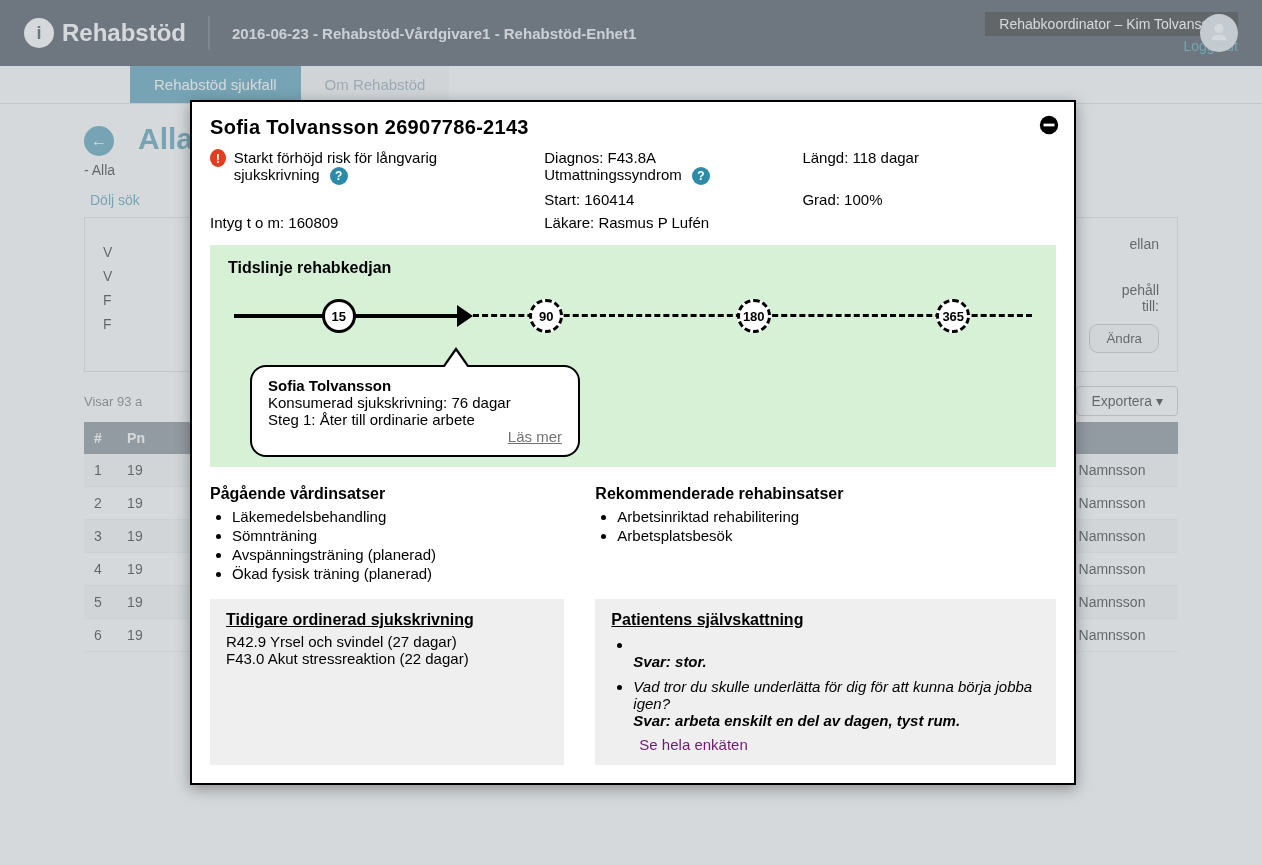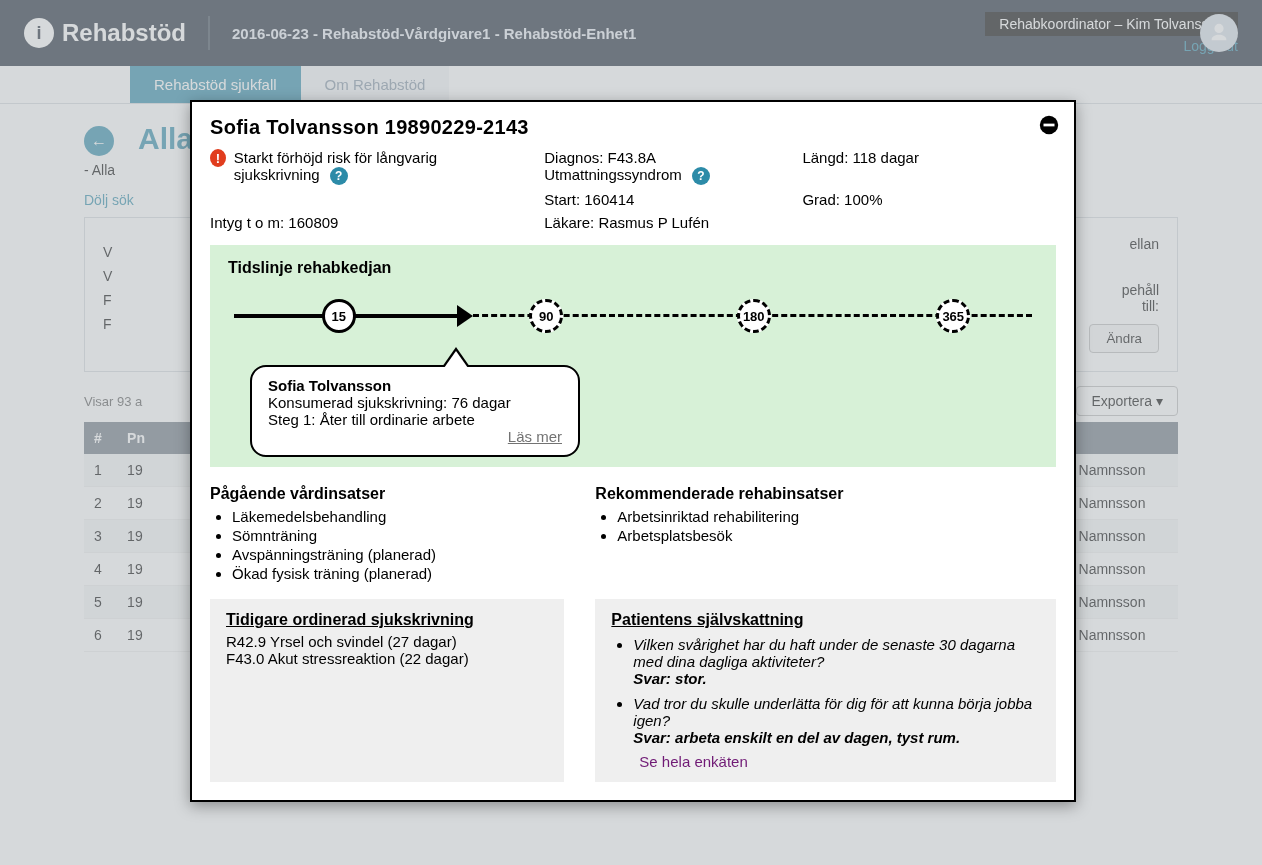--- a/index.html
+++ b/index.html
@@ -66,30 +66,30 @@
     padding: 18px 84px 0 84px;
     position: relative;
   }
   .back-circle{
     width:30px;height:30px;border-radius:50%;background:#2c8ba8;color:#fff;
     position:absolute; left:84px; top:22px; display:flex;align-items:center;justify-content:center;
     font-weight:900;
   }
   .page-title { color:#2c8ba8; font-size:30px; font-weight:700; margin-left:54px;}
   .page-sub { font-size:14px; margin-top:6px; }
-  .hide-filters { color:#2c8ba8; font-size:14px; margin-top:14px; display:inline-block; cursor:pointer;}
+  .hide-filters { color:#2c8ba8; font-size:14px; margin-top:14px; display:inline-block; cursor:pointer;margin-left:6px;}
 
   .filterbox{
     border:1px solid #d4d9de; padding:18px; margin-top:8px; background:#fff;
     display:flex; gap:24px;
   }
   .filtercol{ flex:1; font-size:14px;}
   .filtercol label{display:block;margin:8px 0;}
   .change-btn{
-    border:1px solid #bbb; background:#f7f7f7; padding:6px 16px; border-radius:4px;
+    border:1px solid #bbb; background:#f7f7f7; padding:6px 16px; border-radius:9px;
     margin-top:10px;
   }
 
   .status-row{
     display:flex;justify-content:space-between;align-items:center;margin-top:14px;
     font-size:13px;color:#555;
   }
   .export-btn{
     border:1px solid #bbb;background:#fff;padding:6px 14px;border-radius:4px;font-size:14px;
   }
@@ -314,21 +314,21 @@
 
 <div class="overlay"></div>
 
 <div class="modal">
   <div class="modal-close">
     <svg viewBox="0 0 24 24">
       <circle cx="12" cy="12" r="10" fill="#000"></circle>
         <rect x="6" y="10.5" width="12" height="3" fill="#fff"></rect>
     </svg>
   </div>
-  <h2>Sofia Tolvansson 19890229-2143</h2>
+  <h2>Sofia Tolvansson 26907786-2143</h2>
 
   <div class="meta">
     <div>
       <span>Diagnos: F43.8A Utmattningssyndrom</span>
       <span class="help">?</span>
     </div>
     <div>Längd: 118 dagar</div>
     <div class="risk" style="grid-row:1 / span 2">
       <span class="warn">!</span>
       <span>
@@ -385,21 +385,21 @@
   <div class="cols2" style="margin-top:16px">
     <div class="greybox">
       <h3>Tidigare ordinerad sjukskrivning</h3>
       <div>R42.9 Yrsel och svindel (27 dagar)</div>
       <div>F43.0 Akut stressreaktion (22 dagar)</div>
     </div>
     <div class="greybox patient">
       <h3>Patientens självskattning</h3>
       <ul>
         <li>
-          <span>Vilken svårighet har du haft under de senaste 30 dagarna med dina dagliga aktiviteter?</span><br>
+          <br>
           <span class="ans">Svar: stor.</span>
         </li>
         <li>
           <span>Vad tror du skulle underlätta för dig för att kunna börja jobba igen?</span><br>
           <span class="ans">Svar: arbeta enskilt en del av dagen, tyst rum.</span>
         </li>
       </ul>
       <a>Se hela enkäten</a>
     </div>
   </div>

